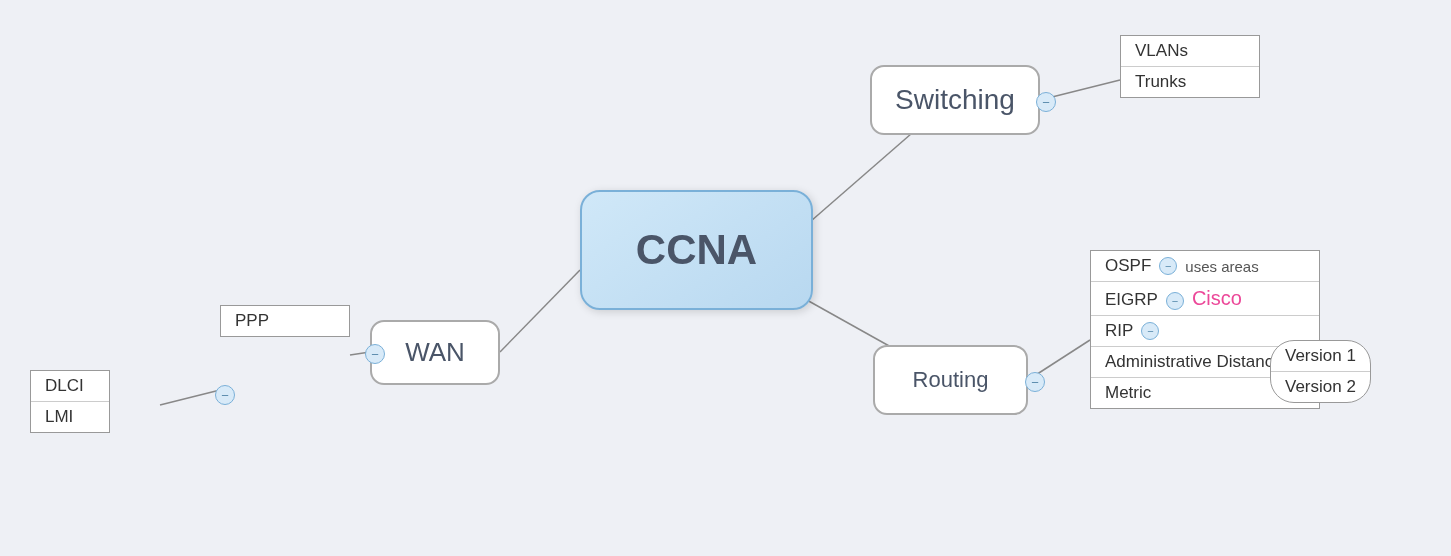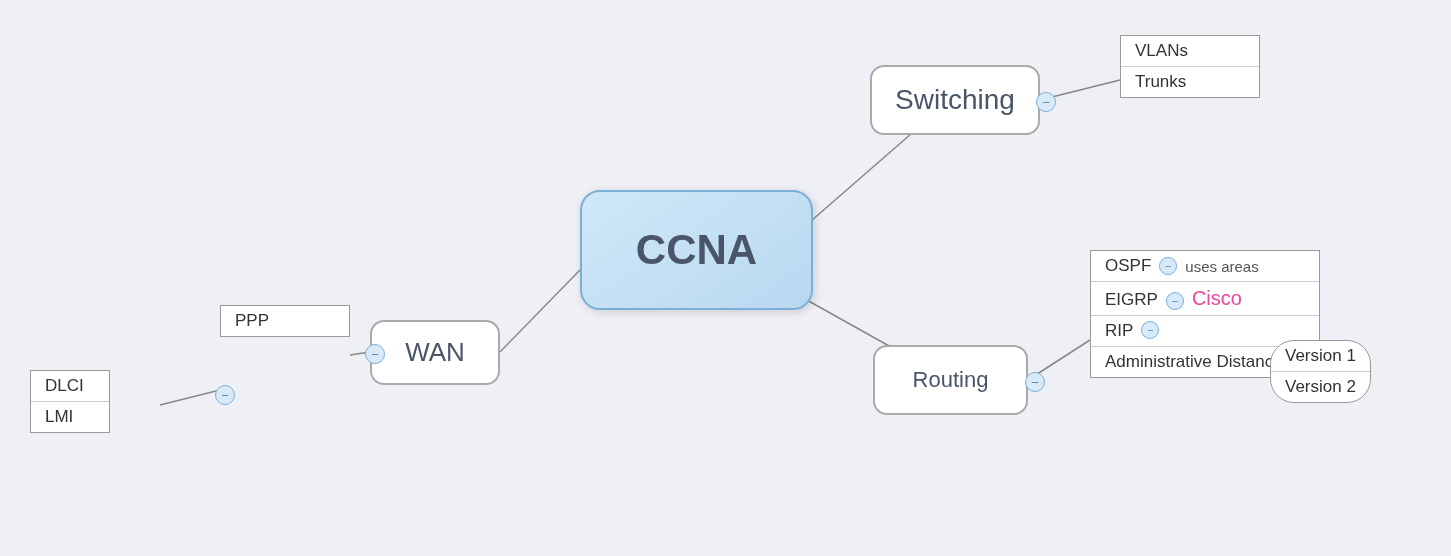--- a/index.html
+++ b/index.html
@@ -235,31 +235,34 @@
   </div>
 
   <div class="list-item" style="display:flex; align-items:flex-end; gap:8px;">
     <span>EIGRP</span>
     <div class="collapse-inline" style="position:relative; left:0; top:0;">
       <span>−</span>
     </div>
     <span style="font-size:20px; color:#ec4899;">Cisco</span>
   </div>
 
-  <div class="list-item" style="display:flex; gap:8px;">
+  <div class="list-item" style="display:flex; align-items:center; gap:8px;">
     <span>RIP</span>
     <div class="collapse-inline" style="position:relative; left:0; top:0;">
       <span>−</span>
     </div>
   </div>
 
   <div class="list-item">
     <span>Administrative Distance</span>
   </div>
 
+  <div class="list-item">
+    <span>Metric</span>
+  </div>
 </div>
 
 <div class="list-node rip-list">
   <div class="list-item">
     <span>Version 1</span>
   </div>
   <div class="list-item">
     <span>Version 2</span>
   </div>
 </div>

